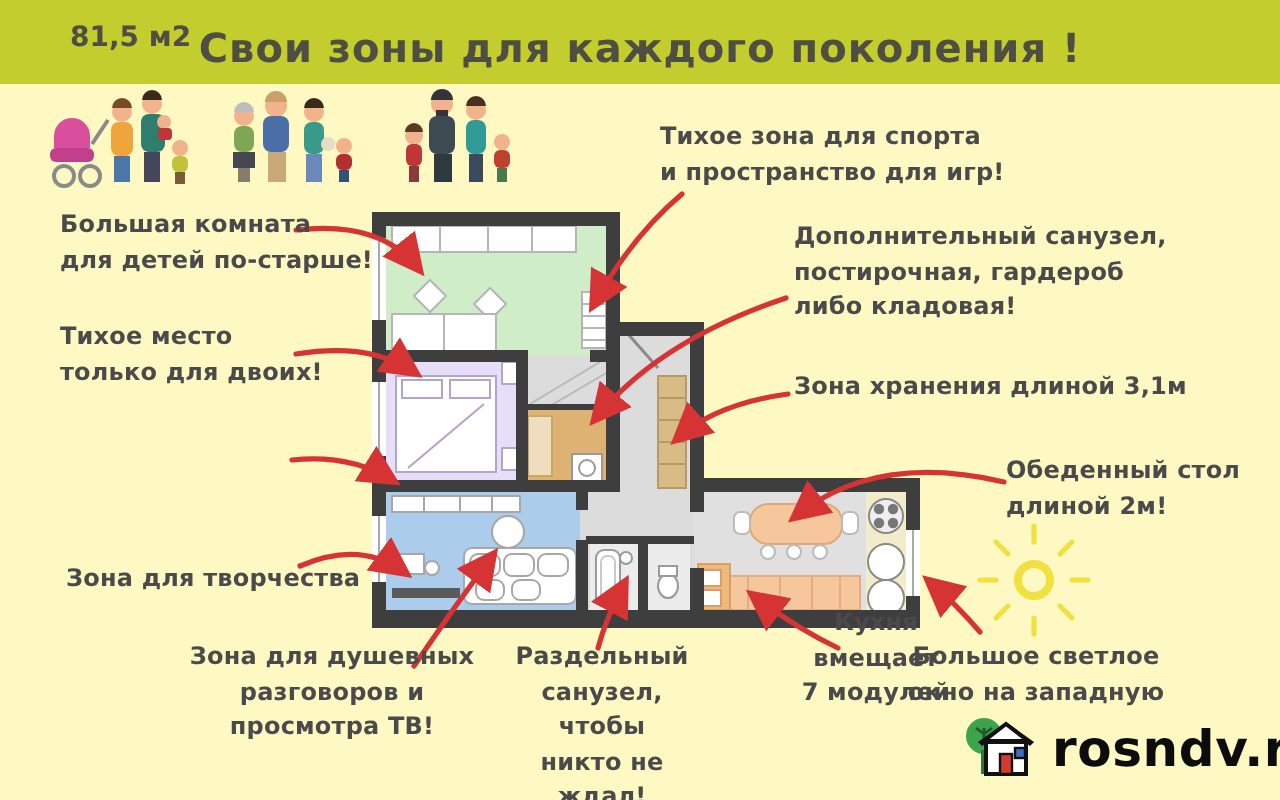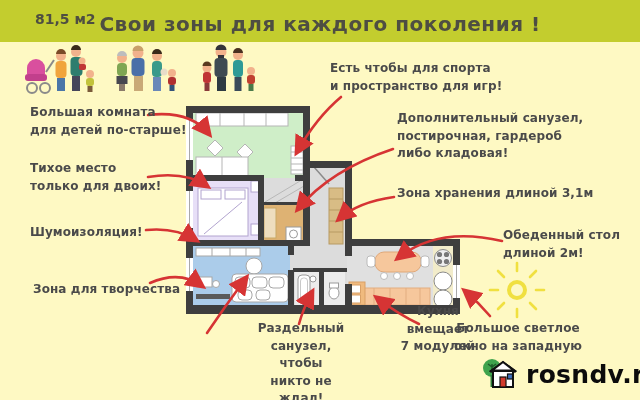--- a/index.html
+++ b/index.html
@@ -269,23 +269,25 @@
       <line x1="504" y1="303" x2="498" y2="309"></line>
       <line x1="530" y1="303" x2="536" y2="309"></line>
       <circle cx="517" cy="290" r="8" fill="#fdf9c5" stroke-width="4"></circle>
     </g>
   </svg>
 
   <div class="anno" style="left:30px;top:104px;">Большая комната
 для детей по-старше!</div>
   <div class="anno" style="left:30px;top:160px;">Тихое место
 только для двоих!</div>
-  <div class="anno" style="left:30px;top:224px;">Шумоизоляция!</div>
   <div class="anno" style="left:33px;top:281px;">Зона для творчества</div>
-  <div class="anno" style="left:330px;top:60px;">Есть чтобы для спорта
+  <div class="anno center" style="left:90px;top:320px;width:152px;">Зона для душевных
+разговоров и
+просмотра ТВ!</div>
+  <div class="anno" style="left:330px;top:60px;">Тихое зона для спорта
 и пространство для игр!</div>
   <div class="anno" style="left:397px;top:110px;">Дополнительный санузел,
 постирочная, гардероб
 либо кладовая!</div>
   <div class="anno" style="left:397px;top:185px;">Зона хранения длиной 3,1м</div>
   <div class="anno" style="left:503px;top:227px;">Обеденный стол
 длиной 2м!</div>
   <div class="anno center" style="left:452px;top:320px;width:132px;">Большое светлое
 окно на западную</div>
   <div class="anno center" style="left:250px;top:320px;width:102px;">Раздельный

